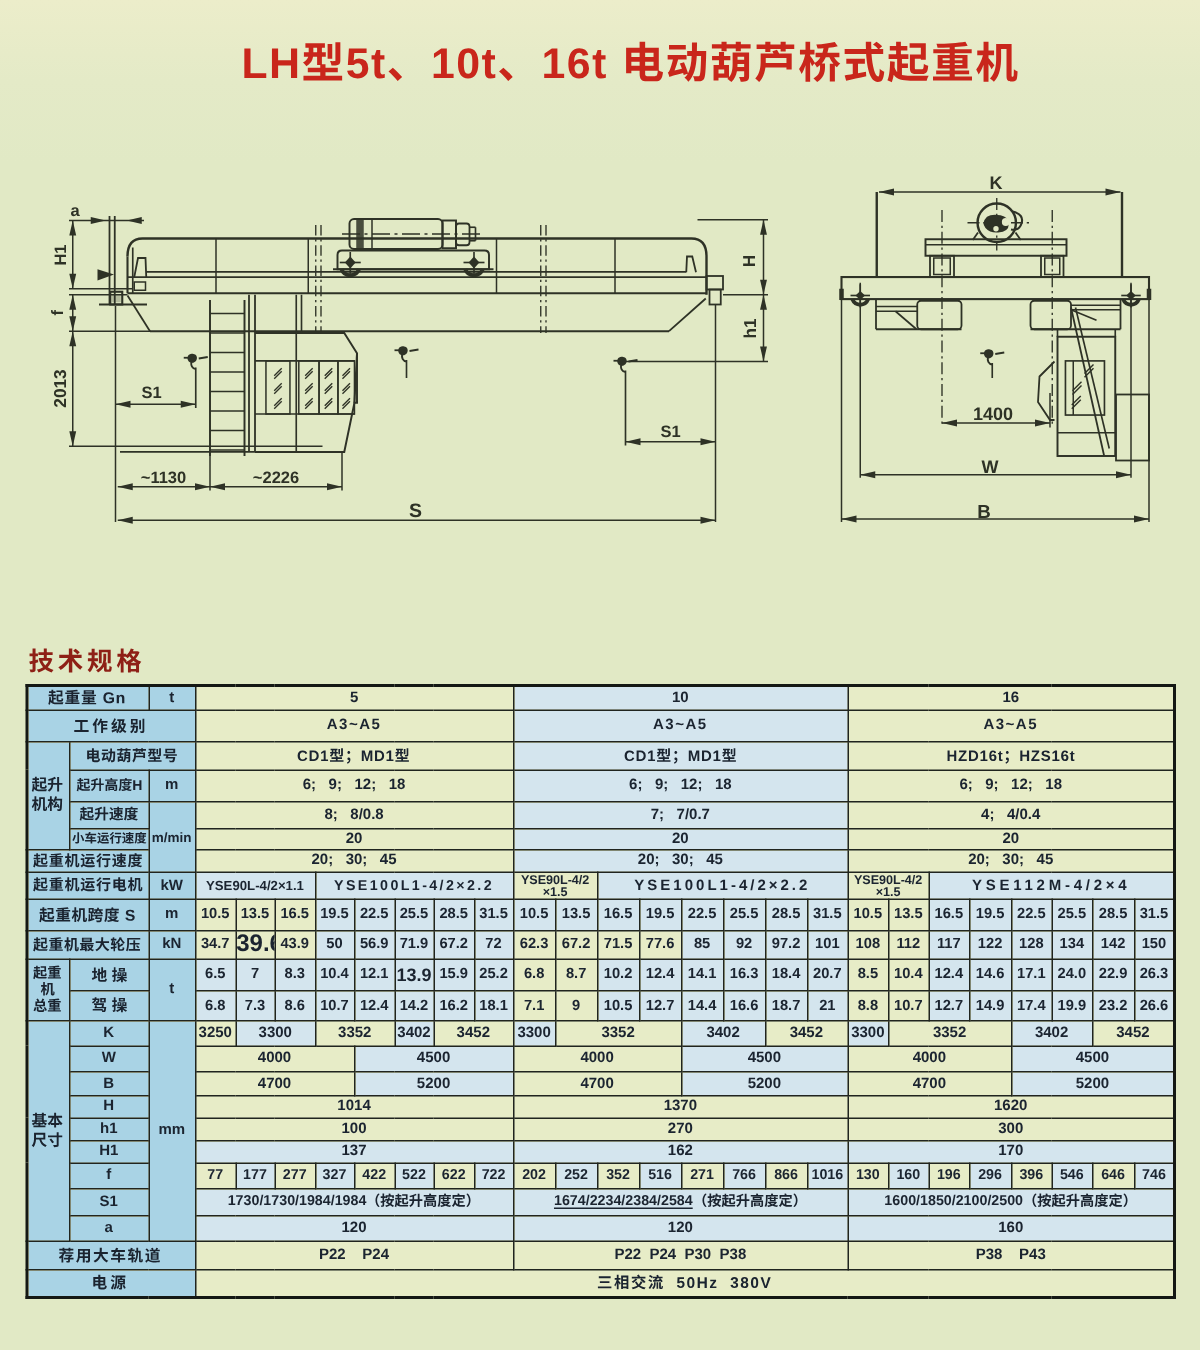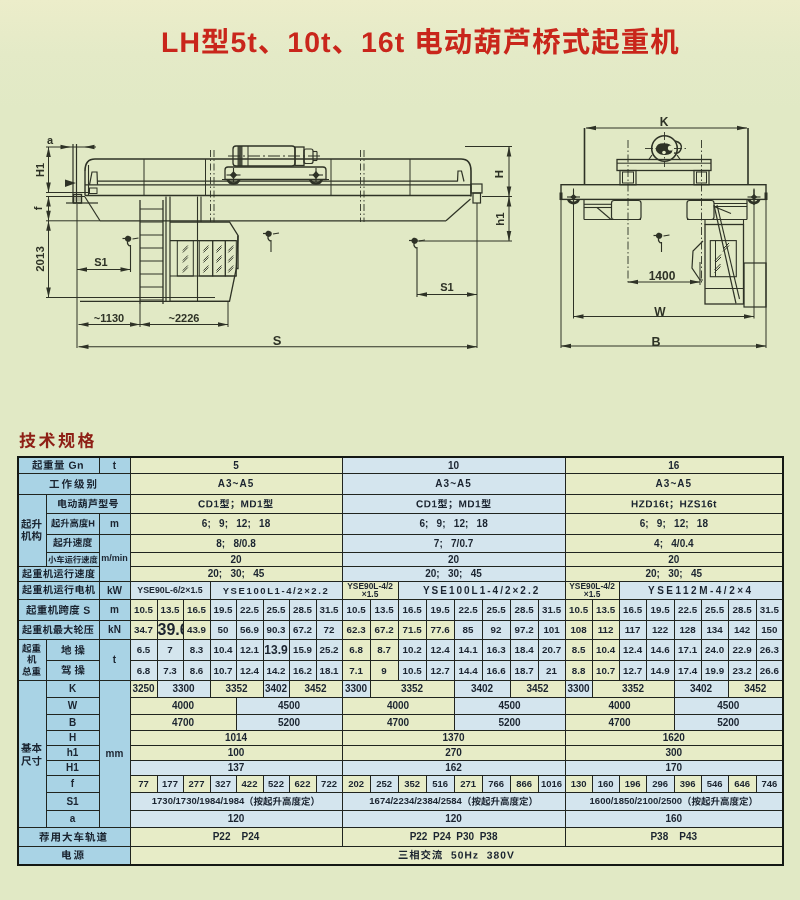--- a/index.html
+++ b/index.html
@@ -366,21 +366,21 @@
           </svg></td>
         <td colspan="8" class="c" style="font-size:10px">20;&nbsp;&nbsp;&nbsp;30;&nbsp;&nbsp;&nbsp;45</td>
         <td colspan="8" class="b" style="font-size:10px">20;&nbsp;&nbsp;&nbsp;30;&nbsp;&nbsp;&nbsp;45</td>
         <td colspan="8" class="c" style="font-size:10px">20;&nbsp;&nbsp;&nbsp;30;&nbsp;&nbsp;&nbsp;45</td>
       </tr>
       <tr style="height:16px">
         <td colspan="2" class="h"><svg width="74" height="12" viewBox="0 0 74 12" style="display:inline-block;vertical-align:middle;overflow:visible">
             <path d="M0.8 -3.9C0.8 -2.2 0.6 -0.5 0.1 0.5C0.4 0.6 0.9 0.9 1.2 1C1.4 0.5 1.5 -0.1 1.6 -0.7C2.4 0.4 3.6 0.6 5.5 0.6H9.3C9.4 0.3 9.6 -0.3 9.8 -0.5C8.9 -0.5 6.2 -0.5 5.5 -0.5C4.7 -0.5 4.1 -0.6 3.5 -0.7V-2.4H5V-3.4H3.5V-4.5H5V-5.5H3.3V-6.5H4.8V-7.5H3.3V-8.5H2.2V-7.5H0.7V-6.5H2.2V-5.5H0.4V-4.5H2.4V-1.4C2.2 -1.6 2 -2 1.8 -2.5C1.8 -2.9 1.9 -3.4 1.9 -3.8ZM5.4 -5.5V-2.4C5.4 -1.3 5.8 -1 6.9 -1C7.1 -1 8 -1 8.3 -1C9.3 -1 9.6 -1.4 9.7 -2.9C9.4 -3 8.9 -3.1 8.7 -3.3C8.6 -2.2 8.6 -2 8.2 -2C8 -2 7.2 -2 7 -2C6.6 -2 6.6 -2.1 6.6 -2.4V-4.5H8V-4.2H9.1V-8.1H5.3V-7.1H8V-5.5Z M12 -5.4V-2.2H14.9V-1.8H11.7V-0.9H14.9V-0.3H11V0.6H20.1V-0.3H16.1V-0.9H19.4V-1.8H16.1V-2.2H19V-5.4H16.1V-5.8H20V-6.7H16.1V-7.2C17.2 -7.3 18.2 -7.4 19.1 -7.6L18.5 -8.5C16.8 -8.2 14.1 -8 11.8 -8C11.9 -7.8 12 -7.4 12 -7.1C12.9 -7.1 13.9 -7.1 14.9 -7.2V-6.7H11V-5.8H14.9V-5.4ZM13.2 -3.5H14.9V-3H13.2ZM16.1 -3.5H17.8V-3H16.1ZM13.2 -4.6H14.9V-4.2H13.2ZM16.1 -4.6H17.8V-4.2H16.1Z M25.9 -7.9V-4.7C25.9 -3.2 25.8 -1.2 24.4 0.1C24.7 0.3 25.2 0.7 25.4 0.9C26.8 -0.6 27 -3 27 -4.7V-6.8H28.3V-0.8C28.3 0.1 28.4 0.3 28.6 0.5C28.7 0.7 29 0.8 29.3 0.8C29.4 0.8 29.6 0.8 29.8 0.8C30.1 0.8 30.3 0.7 30.4 0.6C30.6 0.5 30.7 0.3 30.8 -0C30.8 -0.3 30.9 -1 30.9 -1.6C30.6 -1.7 30.2 -1.8 30 -2C30 -1.4 30 -1 30 -0.7C30 -0.5 30 -0.4 29.9 -0.4C29.9 -0.3 29.8 -0.3 29.8 -0.3C29.7 -0.3 29.7 -0.3 29.6 -0.3C29.6 -0.3 29.5 -0.3 29.5 -0.4C29.5 -0.4 29.5 -0.6 29.5 -0.8V-7.9ZM22.9 -8.5V-6.4H21.4V-5.3H22.8C22.5 -4.1 21.9 -2.8 21.2 -1.9C21.4 -1.7 21.7 -1.2 21.8 -0.8C22.2 -1.4 22.6 -2.2 22.9 -3.1V0.9H24.1V-3.3C24.4 -2.9 24.7 -2.4 24.8 -2L25.5 -3C25.3 -3.3 24.4 -4.3 24.1 -4.7V-5.3H25.4V-6.4H24.1V-8.5Z M35.3 -8V-6.9H40.4V-8ZM32 -7.4C32.6 -6.9 33.4 -6.3 33.8 -6L34.6 -6.8C34.2 -7.2 33.4 -7.7 32.8 -8.1ZM35.3 -1.1C35.7 -1.3 36.2 -1.3 39.6 -1.7C39.7 -1.4 39.8 -1.2 39.9 -0.9L41 -1.5C40.6 -2.2 39.9 -3.5 39.3 -4.4L38.3 -4L39 -2.7L36.6 -2.5C37.1 -3.1 37.5 -3.9 37.9 -4.7H41.1V-5.8H34.6V-4.7H36.4C36.1 -3.8 35.6 -3.1 35.5 -2.8C35.3 -2.6 35.1 -2.4 34.9 -2.3C35 -2 35.2 -1.4 35.3 -1.1ZM34.2 -5.1H31.8V-4H33.1V-1.2C32.6 -1 32.2 -0.6 31.7 -0.2L32.6 1C33 0.4 33.5 -0.2 33.8 -0.2C34 -0.2 34.3 0.1 34.7 0.3C35.4 0.7 36.2 0.8 37.5 0.8C38.6 0.8 40.2 0.8 41 0.7C41 0.4 41.2 -0.2 41.3 -0.6C40.3 -0.4 38.6 -0.4 37.5 -0.4C36.5 -0.4 35.6 -0.4 34.9 -0.8C34.6 -1 34.4 -1.1 34.2 -1.2Z M46.5 -7.9V-6.8H51.4V-7.9ZM44.5 -8.5C44.1 -7.8 43.1 -6.9 42.3 -6.4C42.5 -6.1 42.8 -5.6 42.9 -5.4C43.9 -6 45 -7.1 45.7 -8ZM46 -5.2V-4H49V-0.5C49 -0.4 48.9 -0.3 48.8 -0.3C48.6 -0.3 47.9 -0.3 47.3 -0.4C47.5 0 47.7 0.5 47.7 0.9C48.6 0.9 49.2 0.8 49.7 0.7C50.1 0.5 50.2 0.1 50.2 -0.5V-4H51.6V-5.2ZM44.9 -6.3C44.3 -5.2 43.2 -4 42.1 -3.3C42.4 -3.1 42.8 -2.5 43 -2.3C43.2 -2.5 43.5 -2.7 43.8 -3V0.9H45V-4.4C45.4 -4.9 45.8 -5.4 46.1 -5.9Z M56.8 -3.8V-2.9H54.9V-3.8ZM58.1 -3.8H60V-2.9H58.1ZM56.8 -4.9H54.9V-5.9H56.8ZM58.1 -4.9V-5.9H60V-4.9ZM53.6 -7V-1.1H54.9V-1.7H56.8V-1.2C56.8 0.4 57.2 0.8 58.6 0.8C58.9 0.8 60.1 0.8 60.5 0.8C61.7 0.8 62.1 0.2 62.2 -1.4C62 -1.4 61.6 -1.6 61.3 -1.8V-7H58.1V-8.4H56.8V-7ZM61 -1.7C61 -0.7 60.8 -0.4 60.4 -0.4C60.1 -0.4 59 -0.4 58.7 -0.4C58.1 -0.4 58.1 -0.5 58.1 -1.2V-1.7Z M67.9 -7.9V-4.7C67.9 -3.2 67.8 -1.2 66.4 0.1C66.7 0.3 67.2 0.7 67.4 0.9C68.8 -0.6 69 -3 69 -4.7V-6.8H70.3V-0.8C70.3 0.1 70.4 0.3 70.6 0.5C70.7 0.7 71 0.8 71.3 0.8C71.4 0.8 71.7 0.8 71.8 0.8C72 0.8 72.3 0.7 72.4 0.6C72.6 0.5 72.7 0.3 72.8 -0C72.8 -0.3 72.9 -1 72.9 -1.6C72.6 -1.7 72.2 -1.8 72 -2C72 -1.4 72 -1 72 -0.7C72 -0.5 72 -0.4 71.9 -0.4C71.9 -0.3 71.8 -0.3 71.8 -0.3C71.7 -0.3 71.7 -0.3 71.6 -0.3C71.6 -0.3 71.5 -0.3 71.5 -0.4C71.5 -0.4 71.5 -0.6 71.5 -0.8V-7.9ZM64.9 -8.5V-6.4H63.5V-5.3H64.8C64.5 -4.1 63.9 -2.8 63.2 -1.9C63.4 -1.7 63.7 -1.2 63.8 -0.8C64.2 -1.4 64.6 -2.2 64.9 -3.1V0.9H66.1V-3.3C66.4 -2.9 66.7 -2.4 66.8 -2L67.5 -3C67.3 -3.3 66.4 -4.3 66.1 -4.7V-5.3H67.4V-6.4H66.1V-8.5Z" transform="translate(0,9.3)" fill="#1b2430"></path>
           </svg></td>
         <td class="h" style="font-size:10px">kW</td>
-        <td colspan="3" class="b" style="font-size:8.8px">YSE90L-6/2×1.5</td>
+        <td colspan="3" class="b" style="font-size:8.8px">YSE90L-4/2×1.1</td>
         <td colspan="5" class="b" style="font-size:9.5px;letter-spacing:1.6px">YSE100L1-4/2×2.2</td>
         <td colspan="2" class="c" style="font-size:8.4px;line-height:8.5px">YSE90L-4/2<br>×1.5</td>
         <td colspan="6" class="b" style="font-size:10px;letter-spacing:2px">YSE100L1-4/2×2.2</td>
         <td colspan="2" class="c" style="font-size:8.4px;line-height:8.5px">YSE90L-4/2<br>×1.5</td>
         <td colspan="6" class="b" style="font-size:10px;letter-spacing:2.5px">YSE112M-4/2×4</td>
       </tr>
       <tr style="height:21px">
         <td colspan="2" class="h"><svg width="65" height="12" viewBox="0 0 65 12" style="display:inline-block;vertical-align:middle;overflow:visible">
             <path d="M0.8 -4.1C0.8 -2.3 0.7 -0.5 0.2 0.5C0.4 0.7 1 0.9 1.2 1.1C1.4 0.6 1.6 -0.1 1.7 -0.8C2.5 0.4 3.8 0.7 5.7 0.7H9.8C9.9 0.3 10.1 -0.3 10.3 -0.6C9.3 -0.5 6.5 -0.5 5.7 -0.5C4.9 -0.5 4.3 -0.6 3.7 -0.7V-2.5H5.2V-3.6H3.7V-4.7H5.3V-5.8H3.5V-6.8H5V-7.9H3.5V-8.9H2.3V-7.9H0.7V-6.8H2.3V-5.8H0.4V-4.7H2.6V-1.4C2.3 -1.7 2.1 -2.1 1.9 -2.6C1.9 -3.1 2 -3.5 2 -4ZM5.7 -5.8V-2.6C5.7 -1.3 6 -1 7.2 -1C7.5 -1 8.4 -1 8.7 -1C9.7 -1 10 -1.4 10.2 -3C9.9 -3.1 9.3 -3.3 9.1 -3.5C9 -2.3 9 -2.1 8.6 -2.1C8.4 -2.1 7.6 -2.1 7.4 -2.1C7 -2.1 6.9 -2.2 6.9 -2.6V-4.7H8.4V-4.4H9.6V-8.5H5.6V-7.4H8.4V-5.8Z M12.4 -5.7V-2.3H15.4V-1.9H12.1V-0.9H15.4V-0.4H11.3V0.6H20.8V-0.4H16.6V-0.9H20.2V-1.9H16.6V-2.3H19.8V-5.7H16.6V-6.1H20.8V-7.1H16.6V-7.6C17.8 -7.7 18.9 -7.8 19.8 -7.9L19.2 -8.9C17.4 -8.6 14.6 -8.4 12.1 -8.4C12.2 -8.1 12.4 -7.7 12.4 -7.4C13.3 -7.4 14.3 -7.5 15.4 -7.5V-7.1H11.3V-6.1H15.4V-5.7ZM13.6 -3.6H15.4V-3.2H13.6ZM16.6 -3.6H18.5V-3.2H16.6ZM13.6 -4.8H15.4V-4.4H13.6ZM16.6 -4.8H18.5V-4.4H16.6Z M26.7 -8.3V-4.9C26.7 -3.3 26.6 -1.3 25.2 0.1C25.5 0.3 26 0.7 26.2 0.9C27.7 -0.6 27.9 -3.1 27.9 -4.9V-7.1H29.3V-0.8C29.3 0.1 29.3 0.3 29.5 0.5C29.7 0.7 30 0.8 30.3 0.8C30.4 0.8 30.7 0.8 30.9 0.8C31.1 0.8 31.3 0.8 31.5 0.6C31.7 0.5 31.8 0.3 31.9 -0C31.9 -0.3 32 -1.1 32 -1.6C31.7 -1.7 31.3 -1.9 31.1 -2.1C31.1 -1.5 31.1 -1 31 -0.8C31 -0.5 31 -0.4 31 -0.4C30.9 -0.3 30.9 -0.3 30.8 -0.3C30.8 -0.3 30.7 -0.3 30.7 -0.3C30.6 -0.3 30.6 -0.3 30.5 -0.4C30.5 -0.4 30.5 -0.6 30.5 -0.9V-8.3ZM23.6 -8.9V-6.8H22.1V-5.6H23.5C23.1 -4.3 22.5 -2.9 21.8 -2C22 -1.7 22.3 -1.2 22.4 -0.9C22.9 -1.5 23.3 -2.3 23.6 -3.3V0.9H24.8V-3.5C25.1 -3 25.4 -2.5 25.6 -2.2L26.3 -3.2C26.1 -3.4 25.2 -4.6 24.8 -4.9V-5.6H26.2V-6.8H24.8V-8.9Z M34.1 -7.5H35.4V-6.1H34.1ZM39.9 -6.6C40.1 -6.3 40.3 -5.9 40.5 -5.6H38.5C38.8 -5.9 39 -6.2 39.3 -6.6ZM39 -8.8C38.9 -8.4 38.8 -8.1 38.6 -7.7H36.8V-6.6H37.9C37.5 -6.1 37 -5.7 36.5 -5.4V-8.5H33.1V-5H34.6V-1.1L34.1 -1V-4.3H33.1V-0.8L32.7 -0.7L33 0.5C34.1 0.2 35.6 -0.3 37 -0.7L36.8 -1.7L35.6 -1.4V-2.8H36.5V-3.9H35.6V-5H36.5V-5.1C36.6 -4.8 36.8 -4.4 36.9 -4.1C37.3 -4.4 37.7 -4.7 38 -5.1V-4.6H40.8V-5.2C41.1 -4.8 41.5 -4.4 41.9 -4.1C42.1 -4.4 42.4 -4.8 42.7 -5C42.1 -5.4 41.5 -6 41.1 -6.6H42.5V-7.7H39.8C39.9 -8 40 -8.2 40.1 -8.5ZM36.8 -4V-3H37.8C37.6 -2.4 37.5 -1.7 37.3 -1.2H40.7C40.7 -0.6 40.6 -0.3 40.4 -0.1C40.3 -0.1 40.2 -0.1 39.9 -0.1C39.6 -0.1 38.8 -0.1 38 -0.1C38.2 0.2 38.4 0.6 38.5 1C39.2 1 39.9 1 40.3 1C40.8 1 41.1 0.9 41.4 0.6C41.7 0.3 41.8 -0.4 41.9 -1.8C42 -1.9 42 -2.2 42 -2.2H38.8L39 -3H42.4V-4Z M47.3 -6.6V-5.9H45.8V-4.9H47.3V-3.3H51.6V-4.9H53.1V-5.9H51.6V-6.6H50.4V-5.9H48.4V-6.6ZM50.4 -4.9V-4.2H48.4V-4.9ZM50.7 -1.9C50.3 -1.5 49.8 -1.2 49.3 -1C48.8 -1.2 48.3 -1.5 47.9 -1.9ZM45.9 -2.8V-1.9H47.1L46.6 -1.7C47 -1.3 47.4 -0.9 47.9 -0.5C47.1 -0.4 46.3 -0.2 45.4 -0.2C45.6 0.1 45.8 0.6 45.9 0.9C47.1 0.7 48.3 0.5 49.2 0.2C50.2 0.6 51.4 0.8 52.7 0.9C52.8 0.6 53.1 0.1 53.4 -0.2C52.4 -0.2 51.5 -0.3 50.7 -0.5C51.5 -1 52.2 -1.7 52.6 -2.5L51.8 -2.9L51.6 -2.8ZM48.1 -8.7C48.2 -8.5 48.2 -8.3 48.3 -8H44.4V-5.2C44.4 -3.6 44.3 -1.2 43.5 0.4C43.8 0.5 44.4 0.7 44.6 0.9C45.5 -0.8 45.6 -3.4 45.6 -5.2V-6.8H53.2V-8H49.7C49.6 -8.3 49.5 -8.7 49.3 -9Z M63.8 -2.1Q63.8 -1 63 -0.5Q62.3 0.1 60.7 0.1Q59.3 0.1 58.6 -0.4Q57.8 -0.9 57.5 -1.9L59 -2.1Q59.2 -1.5 59.6 -1.3Q60 -1 60.8 -1Q62.4 -1 62.4 -2Q62.4 -2.3 62.2 -2.5Q62 -2.7 61.7 -2.8Q61.3 -3 60.4 -3.2Q59.6 -3.3 59.3 -3.5Q59 -3.6 58.7 -3.7Q58.4 -3.9 58.3 -4.1Q58.1 -4.3 58 -4.6Q57.9 -4.9 57.9 -5.3Q57.9 -6.3 58.6 -6.8Q59.4 -7.3 60.8 -7.3Q62.1 -7.3 62.8 -6.9Q63.4 -6.5 63.6 -5.5L62.2 -5.3Q62.1 -5.8 61.7 -6Q61.4 -6.3 60.7 -6.3Q59.4 -6.3 59.4 -5.4Q59.4 -5.1 59.5 -4.9Q59.6 -4.8 59.9 -4.6Q60.2 -4.5 61.1 -4.3Q62.1 -4.1 62.6 -3.9Q63 -3.7 63.3 -3.5Q63.6 -3.2 63.7 -2.9Q63.8 -2.5 63.8 -2.1Z" transform="translate(0,9.8)" fill="#1b2430"></path>
           </svg></td>
@@ -413,21 +413,21 @@
       <tr style="height:19px">
         <td colspan="2" class="h"><svg width="73" height="12" viewBox="0 0 73 12" style="display:inline-block;vertical-align:middle;overflow:visible">
             <path d="M0.8 -3.9C0.8 -2.2 0.6 -0.5 0.1 0.5C0.4 0.6 0.9 0.9 1.2 1C1.4 0.5 1.5 -0.1 1.6 -0.7C2.4 0.4 3.6 0.6 5.5 0.6H9.3C9.4 0.3 9.6 -0.3 9.8 -0.5C8.9 -0.5 6.2 -0.5 5.5 -0.5C4.7 -0.5 4.1 -0.6 3.5 -0.7V-2.4H5V-3.4H3.5V-4.5H5V-5.5H3.3V-6.5H4.8V-7.5H3.3V-8.5H2.2V-7.5H0.7V-6.5H2.2V-5.5H0.4V-4.5H2.4V-1.4C2.2 -1.6 2 -2 1.8 -2.5C1.8 -2.9 1.9 -3.4 1.9 -3.8ZM5.4 -5.5V-2.4C5.4 -1.3 5.8 -1 6.9 -1C7.1 -1 8 -1 8.3 -1C9.3 -1 9.6 -1.4 9.7 -2.9C9.4 -3 8.9 -3.1 8.7 -3.3C8.6 -2.2 8.6 -2 8.2 -2C8 -2 7.2 -2 7 -2C6.6 -2 6.6 -2.1 6.6 -2.4V-4.5H8V-4.2H9.1V-8.1H5.3V-7.1H8V-5.5Z M11.8 -5.4V-2.2H14.7V-1.8H11.5V-0.9H14.7V-0.3H10.8V0.6H19.9V-0.3H15.9V-0.9H19.2V-1.8H15.9V-2.2H18.8V-5.4H15.9V-5.8H19.8V-6.7H15.9V-7.2C17 -7.3 18 -7.4 18.9 -7.6L18.3 -8.5C16.6 -8.2 13.9 -8 11.6 -8C11.7 -7.8 11.8 -7.4 11.8 -7.1C12.7 -7.1 13.7 -7.1 14.7 -7.2V-6.7H10.8V-5.8H14.7V-5.4ZM13 -3.5H14.7V-3H13ZM15.9 -3.5H17.6V-3H15.9ZM13 -4.6H14.7V-4.2H13ZM15.9 -4.6H17.6V-4.2H15.9Z M25.5 -7.9V-4.7C25.5 -3.2 25.4 -1.2 24 0.1C24.3 0.3 24.8 0.7 25 0.9C26.4 -0.6 26.6 -3 26.6 -4.7V-6.8H27.9V-0.8C27.9 0.1 28 0.3 28.2 0.5C28.3 0.7 28.6 0.8 28.9 0.8C29 0.8 29.2 0.8 29.4 0.8C29.7 0.8 29.9 0.7 30 0.6C30.2 0.5 30.3 0.3 30.4 -0C30.4 -0.3 30.5 -1 30.5 -1.6C30.2 -1.7 29.9 -1.8 29.6 -2C29.6 -1.4 29.6 -1 29.6 -0.7C29.6 -0.5 29.6 -0.4 29.5 -0.4C29.5 -0.3 29.4 -0.3 29.4 -0.3C29.3 -0.3 29.3 -0.3 29.2 -0.3C29.2 -0.3 29.1 -0.3 29.1 -0.4C29.1 -0.4 29.1 -0.6 29.1 -0.8V-7.9ZM22.5 -8.5V-6.4H21.1V-5.3H22.4C22.1 -4.1 21.5 -2.8 20.8 -1.9C21 -1.7 21.3 -1.2 21.4 -0.8C21.8 -1.4 22.2 -2.2 22.5 -3.1V0.9H23.7V-3.3C24 -2.9 24.3 -2.4 24.4 -2L25.1 -3C24.9 -3.3 24 -4.3 23.7 -4.7V-5.3H25V-6.4H23.7V-8.5Z M33.7 -6.3H38V-5.9H33.7ZM33.7 -7.4H38V-7H33.7ZM32.6 -8.2V-5.1H39.2V-8.2ZM34.6 -3.8V-3.4H33.3V-3.8ZM31.3 -0.6 31.4 0.4 34.6 0.1V0.9H35.8V-0.1L36.2 -0.1L36.2 -1.1L35.8 -1V-3.8H40.5V-4.7H31.3V-3.8H32.2V-0.7ZM36.1 -3.4V-2.5H36.8L36.3 -2.3C36.6 -1.7 37 -1.2 37.4 -0.7C37 -0.4 36.5 -0.2 36 0C36.2 0.2 36.5 0.6 36.6 0.9C37.2 0.6 37.7 0.4 38.2 -0C38.7 0.4 39.3 0.7 39.9 0.8C40.1 0.6 40.4 0.1 40.7 -0.1C40 -0.2 39.5 -0.5 39 -0.8C39.6 -1.4 40 -2.2 40.3 -3.2L39.6 -3.4L39.4 -3.4ZM37.4 -2.5H38.9C38.7 -2.1 38.5 -1.7 38.2 -1.4C37.8 -1.7 37.6 -2.1 37.4 -2.5ZM34.6 -2.5V-2.1H33.3V-2.5ZM34.6 -1.3V-0.9L33.3 -0.8V-1.3Z M45.5 -8.5C45.5 -7.7 45.5 -6.7 45.4 -5.8H41.8V-4.6H45.2C44.8 -2.8 43.9 -1.2 41.6 -0.1C41.9 0.1 42.3 0.5 42.5 0.9C44.6 -0.2 45.7 -1.7 46.2 -3.4C47 -1.4 48.2 0 50 0.9C50.2 0.5 50.6 -0 50.9 -0.3C49 -1 47.8 -2.6 47.1 -4.6H50.7V-5.8H46.7C46.8 -6.7 46.8 -7.7 46.8 -8.5Z M59.5 -4.4C59 -4 58.3 -3.5 57.7 -3.2V-4.7H56.8C57.4 -5.4 57.9 -6.1 58.3 -6.8C58.9 -5.7 59.6 -4.7 60.4 -4C60.6 -4.3 61 -4.7 61.2 -5C60.3 -5.7 59.4 -6.9 58.9 -8L59 -8.3L57.7 -8.5C57.3 -7.3 56.4 -5.9 55.1 -4.9C55.4 -4.7 55.8 -4.2 55.9 -3.9C56.1 -4.1 56.3 -4.3 56.5 -4.4V-0.9C56.5 0.2 56.8 0.6 58 0.6C58.2 0.6 59.2 0.6 59.4 0.6C60.5 0.6 60.8 0.2 60.9 -1.4C60.6 -1.5 60.1 -1.7 59.8 -1.9C59.8 -0.7 59.7 -0.5 59.3 -0.5C59.1 -0.5 58.3 -0.5 58.1 -0.5C57.7 -0.5 57.7 -0.5 57.7 -0.9V-1.9C58.5 -2.3 59.5 -2.9 60.3 -3.4ZM52.2 -3.1C52.3 -3.2 52.7 -3.2 53 -3.2H53.7V-2.1C53 -2 52.3 -1.9 51.8 -1.9L52 -0.7L53.7 -1V0.8H54.7V-1.2L55.8 -1.4L55.7 -2.4L54.7 -2.3V-3.2H55.6L55.6 -4.3H54.7V-5.8H53.7V-4.3H53.2C53.4 -4.9 53.6 -5.6 53.8 -6.3H55.6V-7.4H54.1C54.2 -7.7 54.2 -8 54.3 -8.3L53.2 -8.5C53.2 -8.1 53.1 -7.8 53 -7.4H51.9V-6.3H52.8C52.6 -5.6 52.5 -5.1 52.4 -4.9C52.2 -4.4 52.1 -4.1 51.9 -4.1C52 -3.8 52.2 -3.3 52.2 -3.1Z M68.6 -2.6C69.1 -2.2 69.7 -1.5 70 -1.1L70.9 -1.8C70.6 -2.2 70 -2.8 69.4 -3.2ZM62.8 -8V-4.8C62.8 -3.3 62.8 -1.2 62 0.3C62.3 0.4 62.8 0.7 63 0.9C63.8 -0.6 64 -3.1 64 -4.8V-6.9H71.5V-8ZM66.9 -6.5V-4.7H64.4V-3.6H66.9V-0.6H63.8V0.5H71.3V-0.6H68.1V-3.6H71V-4.7H68.1V-6.5Z" transform="translate(0,9.3)" fill="#1b2430"></path>
           </svg></td>
         <td class="h" style="font-size:10px">kN</td>
         <td class="c" style="font-size:9.8px">34.7</td>
         <td class="c" style="font-size:16px">39.6</td>
         <td class="c" style="font-size:9.8px">43.9</td>
         <td class="b" style="font-size:9.8px">50</td>
         <td class="b" style="font-size:9.8px">56.9</td>
-        <td class="b" style="font-size:9.8px">90.3</td>
+        <td class="b" style="font-size:9.8px">71.9</td>
         <td class="b" style="font-size:9.8px">67.2</td>
         <td class="b" style="font-size:9.8px">72</td>
         <td class="c" style="font-size:9.8px">62.3</td>
         <td class="c" style="font-size:9.8px">67.2</td>
         <td class="c" style="font-size:9.8px">71.5</td>
         <td class="c" style="font-size:9.8px">77.6</td>
         <td class="b" style="font-size:9.8px">85</td>
         <td class="b" style="font-size:9.8px">92</td>
         <td class="b" style="font-size:9.8px">97.2</td>
         <td class="b" style="font-size:9.8px">101</td>
@@ -589,21 +589,21 @@
         <td class="c" style="font-size:9.5px">396</td>
         <td class="b" style="font-size:9.5px">546</td>
         <td class="c" style="font-size:9.5px">646</td>
         <td class="b" style="font-size:9.5px">746</td>
       </tr>
       <tr style="height:18px">
         <td class="h" style="font-size:10px">S1</td>
         <td colspan="8" class="b"><span style="font-size:9.5px;">1730/1730/1984/1984</span><svg width="76" height="11" viewBox="0 0 76 11" style="display:inline-block;vertical-align:middle;overflow:visible">
             <path d="M6.3 -3.6C6.3 -1.6 7.1 -0.1 8.2 0.9L9.1 0.6C8.1 -0.5 7.4 -1.8 7.4 -3.6C7.4 -5.4 8.1 -6.7 9.1 -7.8L8.2 -8.2C7.1 -7.2 6.3 -5.6 6.3 -3.6Z M16.6 -3.4C16.5 -2.7 16.3 -2.1 15.9 -1.7L14.8 -2.3C15 -2.6 15.1 -3 15.3 -3.4ZM11 -8.1V-6.3H9.8V-5.2H11V-3.2C10.5 -3.1 10.1 -3 9.7 -2.9L9.9 -1.8L11 -2.1V-0.3C11 -0.2 10.9 -0.2 10.8 -0.2C10.7 -0.2 10.3 -0.2 9.9 -0.2C10.1 0.1 10.2 0.6 10.2 0.9C10.9 0.9 11.3 0.8 11.7 0.6C12 0.5 12.1 0.2 12.1 -0.3V-2.4L13.1 -2.7L13 -3.4H14.1C13.8 -2.8 13.6 -2.3 13.3 -1.9C13.9 -1.6 14.5 -1.3 15.1 -0.9C14.5 -0.5 13.8 -0.3 12.8 -0.1C13 0.1 13.3 0.6 13.4 0.9C14.5 0.6 15.4 0.2 16.1 -0.3C16.8 0.1 17.5 0.5 17.9 0.9L18.7 -0C18.3 -0.3 17.6 -0.7 16.9 -1.1C17.4 -1.7 17.7 -2.5 17.9 -3.4H18.7V-4.4H15.7C15.8 -4.8 15.9 -5.1 16 -5.5L14.9 -5.7C14.8 -5.3 14.6 -4.8 14.5 -4.4H12.8V-3.7L12.1 -3.5V-5.2H13V-6.3H12.1V-8.1ZM13.1 -7V-4.9H14.2V-6H17.5V-4.9H18.6V-7H16.5C16.4 -7.3 16.3 -7.8 16.1 -8.1L15 -8C15.1 -7.7 15.2 -7.3 15.2 -7Z M19.7 -3.7C19.7 -2.1 19.6 -0.5 19.1 0.5C19.4 0.6 19.9 0.8 20.1 1C20.3 0.5 20.4 -0.1 20.5 -0.7C21.3 0.4 22.4 0.6 24.2 0.6H27.9C27.9 0.3 28.1 -0.3 28.3 -0.5C27.5 -0.5 24.9 -0.5 24.2 -0.5C23.5 -0.5 22.9 -0.5 22.4 -0.7V-2.2H23.7V-3.2H22.4V-4.2H23.8V-5.3H22.1V-6.1H23.6V-7.1H22.1V-8H21.1V-7.1H19.7V-6.1H21.1V-5.3H19.4V-4.2H21.3V-1.3C21.1 -1.6 20.9 -1.9 20.7 -2.4C20.7 -2.8 20.8 -3.2 20.8 -3.6ZM24.1 -5.2V-2.3C24.1 -1.2 24.5 -0.9 25.5 -0.9C25.7 -0.9 26.6 -0.9 26.9 -0.9C27.8 -0.9 28.1 -1.3 28.2 -2.7C27.9 -2.8 27.5 -3 27.2 -3.2C27.2 -2.1 27.1 -1.9 26.8 -1.9C26.6 -1.9 25.8 -1.9 25.7 -1.9C25.3 -1.9 25.3 -2 25.3 -2.3V-4.3H26.6V-4H27.7V-7.7H24.1V-6.7H26.6V-5.2Z M33 -8C32 -7.4 30.4 -6.9 29 -6.5C29.1 -6.3 29.3 -5.9 29.3 -5.6C29.9 -5.7 30.4 -5.9 31 -6V-4.3H28.9V-3.2H30.9C30.8 -2 30.4 -0.9 28.8 -0C29.1 0.2 29.5 0.6 29.6 0.9C31.5 -0.2 32 -1.7 32.1 -3.2H34.5V0.8H35.7V-3.2H37.6V-4.3H35.7V-7.9H34.5V-4.3H32.1V-6.4C32.7 -6.6 33.3 -6.8 33.8 -7.1Z M40.9 -5.1H44.6V-4.6H40.9ZM39.8 -5.9V-3.8H45.8V-5.9ZM42 -7.9 42.2 -7.2H38.5V-6.2H46.9V-7.2H43.5L43.1 -8.1ZM40.6 -2.2V0.4H41.7V-0H44.4C44.5 0.2 44.7 0.5 44.7 0.8C45.4 0.8 45.9 0.8 46.2 0.7C46.6 0.5 46.7 0.3 46.7 -0.2V-3.4H38.8V0.8H39.9V-2.5H45.6V-0.2C45.6 -0.1 45.5 -0 45.4 -0H44.8V-2.2ZM41.7 -1.4H43.8V-0.8H41.7Z M51.2 -6V-5.3H49.9V-4.4H51.2V-3H55.1V-4.4H56.5V-5.3H55.1V-6H54V-5.3H52.2V-6ZM54 -4.4V-3.8H52.2V-4.4ZM54.3 -1.7C53.9 -1.4 53.5 -1.1 53 -0.9C52.5 -1.1 52.1 -1.4 51.8 -1.7ZM50 -2.6V-1.7H51L50.6 -1.5C50.9 -1.1 51.3 -0.8 51.7 -0.5C51 -0.3 50.3 -0.2 49.5 -0.2C49.7 0.1 49.9 0.5 50 0.8C51 0.7 52.1 0.5 53 0.1C53.9 0.5 54.9 0.7 56.1 0.8C56.2 0.6 56.5 0.1 56.7 -0.1C55.9 -0.2 55.1 -0.3 54.3 -0.5C55 -0.9 55.6 -1.5 56 -2.3L55.3 -2.6L55.1 -2.6ZM51.9 -7.9C52 -7.7 52.1 -7.5 52.1 -7.2H48.6V-4.7C48.6 -3.3 48.5 -1.1 47.7 0.3C48 0.4 48.5 0.7 48.8 0.8C49.6 -0.7 49.7 -3.1 49.7 -4.7V-6.2H56.6V-7.2H53.4C53.3 -7.5 53.2 -7.9 53.1 -8.1Z M58.9 -3.6C58.7 -2 58.3 -0.7 57.2 0.1C57.5 0.3 58 0.7 58.2 0.9C58.7 0.4 59.1 -0.2 59.4 -1C60.3 0.4 61.6 0.7 63.4 0.7H65.8C65.8 0.4 66 -0.2 66.2 -0.4C65.5 -0.4 64 -0.4 63.5 -0.4C63.1 -0.4 62.7 -0.4 62.3 -0.5V-1.9H65V-2.9H62.3V-4.1H64.4V-5.1H59.1V-4.1H61.2V-0.8C60.6 -1.1 60.2 -1.6 59.9 -2.3C60 -2.7 60 -3.1 60.1 -3.5ZM60.9 -7.9C61 -7.6 61.1 -7.3 61.2 -7.1H57.7V-4.7H58.8V-6H64.7V-4.7H65.8V-7.1H62.5C62.4 -7.4 62.2 -7.8 62 -8.2Z M69.7 -3.6C69.7 -5.6 68.9 -7.2 67.8 -8.2L66.9 -7.8C67.9 -6.7 68.6 -5.4 68.6 -3.6C68.6 -1.8 67.9 -0.5 66.9 0.6L67.8 0.9C68.9 -0.1 69.7 -1.6 69.7 -3.6Z" transform="translate(0,8.8)" fill="#1b2430"></path>
           </svg></td>
-        <td colspan="8" class="b"><span style="font-size:9.5px;">1674/2234/2384/2584</span><svg width="76" height="11" viewBox="0 0 76 11" style="display:inline-block;vertical-align:middle;overflow:visible">
+        <td colspan="8" class="b"><span style="font-size:9.5px;text-decoration:underline;">1674/2234/2384/2584</span><svg width="76" height="11" viewBox="0 0 76 11" style="display:inline-block;vertical-align:middle;overflow:visible">
             <path d="M6.3 -3.6C6.3 -1.6 7.1 -0.1 8.2 0.9L9.1 0.6C8.1 -0.5 7.4 -1.8 7.4 -3.6C7.4 -5.4 8.1 -6.7 9.1 -7.8L8.2 -8.2C7.1 -7.2 6.3 -5.6 6.3 -3.6Z M16.6 -3.4C16.5 -2.7 16.3 -2.1 15.9 -1.7L14.8 -2.3C15 -2.6 15.1 -3 15.3 -3.4ZM11 -8.1V-6.3H9.8V-5.2H11V-3.2C10.5 -3.1 10.1 -3 9.7 -2.9L9.9 -1.8L11 -2.1V-0.3C11 -0.2 10.9 -0.2 10.8 -0.2C10.7 -0.2 10.3 -0.2 9.9 -0.2C10.1 0.1 10.2 0.6 10.2 0.9C10.9 0.9 11.3 0.8 11.7 0.6C12 0.5 12.1 0.2 12.1 -0.3V-2.4L13.1 -2.7L13 -3.4H14.1C13.8 -2.8 13.6 -2.3 13.3 -1.9C13.9 -1.6 14.5 -1.3 15.1 -0.9C14.5 -0.5 13.8 -0.3 12.8 -0.1C13 0.1 13.3 0.6 13.4 0.9C14.5 0.6 15.4 0.2 16.1 -0.3C16.8 0.1 17.5 0.5 17.9 0.9L18.7 -0C18.3 -0.3 17.6 -0.7 16.9 -1.1C17.4 -1.7 17.7 -2.5 17.9 -3.4H18.7V-4.4H15.7C15.8 -4.8 15.9 -5.1 16 -5.5L14.9 -5.7C14.8 -5.3 14.6 -4.8 14.5 -4.4H12.8V-3.7L12.1 -3.5V-5.2H13V-6.3H12.1V-8.1ZM13.1 -7V-4.9H14.2V-6H17.5V-4.9H18.6V-7H16.5C16.4 -7.3 16.3 -7.8 16.1 -8.1L15 -8C15.1 -7.7 15.2 -7.3 15.2 -7Z M19.7 -3.7C19.7 -2.1 19.6 -0.5 19.1 0.5C19.4 0.6 19.9 0.8 20.1 1C20.3 0.5 20.4 -0.1 20.5 -0.7C21.3 0.4 22.4 0.6 24.2 0.6H27.9C27.9 0.3 28.1 -0.3 28.3 -0.5C27.5 -0.5 24.9 -0.5 24.2 -0.5C23.5 -0.5 22.9 -0.5 22.4 -0.7V-2.2H23.7V-3.2H22.4V-4.2H23.8V-5.3H22.1V-6.1H23.6V-7.1H22.1V-8H21.1V-7.1H19.7V-6.1H21.1V-5.3H19.4V-4.2H21.3V-1.3C21.1 -1.6 20.9 -1.9 20.7 -2.4C20.7 -2.8 20.8 -3.2 20.8 -3.6ZM24.1 -5.2V-2.3C24.1 -1.2 24.5 -0.9 25.5 -0.9C25.7 -0.9 26.6 -0.9 26.9 -0.9C27.8 -0.9 28.1 -1.3 28.2 -2.7C27.9 -2.8 27.5 -3 27.2 -3.2C27.2 -2.1 27.1 -1.9 26.8 -1.9C26.6 -1.9 25.8 -1.9 25.7 -1.9C25.3 -1.9 25.3 -2 25.3 -2.3V-4.3H26.6V-4H27.7V-7.7H24.1V-6.7H26.6V-5.2Z M33 -8C32 -7.4 30.4 -6.9 29 -6.5C29.1 -6.3 29.3 -5.9 29.3 -5.6C29.9 -5.7 30.4 -5.9 31 -6V-4.3H28.9V-3.2H30.9C30.8 -2 30.4 -0.9 28.8 -0C29.1 0.2 29.5 0.6 29.6 0.9C31.5 -0.2 32 -1.7 32.1 -3.2H34.5V0.8H35.7V-3.2H37.6V-4.3H35.7V-7.9H34.5V-4.3H32.1V-6.4C32.7 -6.6 33.3 -6.8 33.8 -7.1Z M40.9 -5.1H44.6V-4.6H40.9ZM39.8 -5.9V-3.8H45.8V-5.9ZM42 -7.9 42.2 -7.2H38.5V-6.2H46.9V-7.2H43.5L43.1 -8.1ZM40.6 -2.2V0.4H41.7V-0H44.4C44.5 0.2 44.7 0.5 44.7 0.8C45.4 0.8 45.9 0.8 46.2 0.7C46.6 0.5 46.7 0.3 46.7 -0.2V-3.4H38.8V0.8H39.9V-2.5H45.6V-0.2C45.6 -0.1 45.5 -0 45.4 -0H44.8V-2.2ZM41.7 -1.4H43.8V-0.8H41.7Z M51.2 -6V-5.3H49.9V-4.4H51.2V-3H55.1V-4.4H56.5V-5.3H55.1V-6H54V-5.3H52.2V-6ZM54 -4.4V-3.8H52.2V-4.4ZM54.3 -1.7C53.9 -1.4 53.5 -1.1 53 -0.9C52.5 -1.1 52.1 -1.4 51.8 -1.7ZM50 -2.6V-1.7H51L50.6 -1.5C50.9 -1.1 51.3 -0.8 51.7 -0.5C51 -0.3 50.3 -0.2 49.5 -0.2C49.7 0.1 49.9 0.5 50 0.8C51 0.7 52.1 0.5 53 0.1C53.9 0.5 54.9 0.7 56.1 0.8C56.2 0.6 56.5 0.1 56.7 -0.1C55.9 -0.2 55.1 -0.3 54.3 -0.5C55 -0.9 55.6 -1.5 56 -2.3L55.3 -2.6L55.1 -2.6ZM51.9 -7.9C52 -7.7 52.1 -7.5 52.1 -7.2H48.6V-4.7C48.6 -3.3 48.5 -1.1 47.7 0.3C48 0.4 48.5 0.7 48.8 0.8C49.6 -0.7 49.7 -3.1 49.7 -4.7V-6.2H56.6V-7.2H53.4C53.3 -7.5 53.2 -7.9 53.1 -8.1Z M58.9 -3.6C58.7 -2 58.3 -0.7 57.2 0.1C57.5 0.3 58 0.7 58.2 0.9C58.7 0.4 59.1 -0.2 59.4 -1C60.3 0.4 61.6 0.7 63.4 0.7H65.8C65.8 0.4 66 -0.2 66.2 -0.4C65.5 -0.4 64 -0.4 63.5 -0.4C63.1 -0.4 62.7 -0.4 62.3 -0.5V-1.9H65V-2.9H62.3V-4.1H64.4V-5.1H59.1V-4.1H61.2V-0.8C60.6 -1.1 60.2 -1.6 59.9 -2.3C60 -2.7 60 -3.1 60.1 -3.5ZM60.9 -7.9C61 -7.6 61.1 -7.3 61.2 -7.1H57.7V-4.7H58.8V-6H64.7V-4.7H65.8V-7.1H62.5C62.4 -7.4 62.2 -7.8 62 -8.2Z M69.7 -3.6C69.7 -5.6 68.9 -7.2 67.8 -8.2L66.9 -7.8C67.9 -6.7 68.6 -5.4 68.6 -3.6C68.6 -1.8 67.9 -0.5 66.9 0.6L67.8 0.9C68.9 -0.1 69.7 -1.6 69.7 -3.6Z" transform="translate(0,8.8)" fill="#1b2430"></path>
           </svg></td>
         <td colspan="8" class="b"><span style="font-size:9.5px;">1600/1850/2100/2500</span><svg width="76" height="11" viewBox="0 0 76 11" style="display:inline-block;vertical-align:middle;overflow:visible">
             <path d="M6.3 -3.6C6.3 -1.6 7.1 -0.1 8.2 0.9L9.1 0.6C8.1 -0.5 7.4 -1.8 7.4 -3.6C7.4 -5.4 8.1 -6.7 9.1 -7.8L8.2 -8.2C7.1 -7.2 6.3 -5.6 6.3 -3.6Z M16.6 -3.4C16.5 -2.7 16.3 -2.1 15.9 -1.7L14.8 -2.3C15 -2.6 15.1 -3 15.3 -3.4ZM11 -8.1V-6.3H9.8V-5.2H11V-3.2C10.5 -3.1 10.1 -3 9.7 -2.9L9.9 -1.8L11 -2.1V-0.3C11 -0.2 10.9 -0.2 10.8 -0.2C10.7 -0.2 10.3 -0.2 9.9 -0.2C10.1 0.1 10.2 0.6 10.2 0.9C10.9 0.9 11.3 0.8 11.7 0.6C12 0.5 12.1 0.2 12.1 -0.3V-2.4L13.1 -2.7L13 -3.4H14.1C13.8 -2.8 13.6 -2.3 13.3 -1.9C13.9 -1.6 14.5 -1.3 15.1 -0.9C14.5 -0.5 13.8 -0.3 12.8 -0.1C13 0.1 13.3 0.6 13.4 0.9C14.5 0.6 15.4 0.2 16.1 -0.3C16.8 0.1 17.5 0.5 17.9 0.9L18.7 -0C18.3 -0.3 17.6 -0.7 16.9 -1.1C17.4 -1.7 17.7 -2.5 17.9 -3.4H18.7V-4.4H15.7C15.8 -4.8 15.9 -5.1 16 -5.5L14.9 -5.7C14.8 -5.3 14.6 -4.8 14.5 -4.4H12.8V-3.7L12.1 -3.5V-5.2H13V-6.3H12.1V-8.1ZM13.1 -7V-4.9H14.2V-6H17.5V-4.9H18.6V-7H16.5C16.4 -7.3 16.3 -7.8 16.1 -8.1L15 -8C15.1 -7.7 15.2 -7.3 15.2 -7Z M19.7 -3.7C19.7 -2.1 19.6 -0.5 19.1 0.5C19.4 0.6 19.9 0.8 20.1 1C20.3 0.5 20.4 -0.1 20.5 -0.7C21.3 0.4 22.4 0.6 24.2 0.6H27.9C27.9 0.3 28.1 -0.3 28.3 -0.5C27.5 -0.5 24.9 -0.5 24.2 -0.5C23.5 -0.5 22.9 -0.5 22.4 -0.7V-2.2H23.7V-3.2H22.4V-4.2H23.8V-5.3H22.1V-6.1H23.6V-7.1H22.1V-8H21.1V-7.1H19.7V-6.1H21.1V-5.3H19.4V-4.2H21.3V-1.3C21.1 -1.6 20.9 -1.9 20.7 -2.4C20.7 -2.8 20.8 -3.2 20.8 -3.6ZM24.1 -5.2V-2.3C24.1 -1.2 24.5 -0.9 25.5 -0.9C25.7 -0.9 26.6 -0.9 26.9 -0.9C27.8 -0.9 28.1 -1.3 28.2 -2.7C27.9 -2.8 27.5 -3 27.2 -3.2C27.2 -2.1 27.1 -1.9 26.8 -1.9C26.6 -1.9 25.8 -1.9 25.7 -1.9C25.3 -1.9 25.3 -2 25.3 -2.3V-4.3H26.6V-4H27.7V-7.7H24.1V-6.7H26.6V-5.2Z M33 -8C32 -7.4 30.4 -6.9 29 -6.5C29.1 -6.3 29.3 -5.9 29.3 -5.6C29.9 -5.7 30.4 -5.9 31 -6V-4.3H28.9V-3.2H30.9C30.8 -2 30.4 -0.9 28.8 -0C29.1 0.2 29.5 0.6 29.6 0.9C31.5 -0.2 32 -1.7 32.1 -3.2H34.5V0.8H35.7V-3.2H37.6V-4.3H35.7V-7.9H34.5V-4.3H32.1V-6.4C32.7 -6.6 33.3 -6.8 33.8 -7.1Z M40.9 -5.1H44.6V-4.6H40.9ZM39.8 -5.9V-3.8H45.8V-5.9ZM42 -7.9 42.2 -7.2H38.5V-6.2H46.9V-7.2H43.5L43.1 -8.1ZM40.6 -2.2V0.4H41.7V-0H44.4C44.5 0.2 44.7 0.5 44.7 0.8C45.4 0.8 45.9 0.8 46.2 0.7C46.6 0.5 46.7 0.3 46.7 -0.2V-3.4H38.8V0.8H39.9V-2.5H45.6V-0.2C45.6 -0.1 45.5 -0 45.4 -0H44.8V-2.2ZM41.7 -1.4H43.8V-0.8H41.7Z M51.2 -6V-5.3H49.9V-4.4H51.2V-3H55.1V-4.4H56.5V-5.3H55.1V-6H54V-5.3H52.2V-6ZM54 -4.4V-3.8H52.2V-4.4ZM54.3 -1.7C53.9 -1.4 53.5 -1.1 53 -0.9C52.5 -1.1 52.1 -1.4 51.8 -1.7ZM50 -2.6V-1.7H51L50.6 -1.5C50.9 -1.1 51.3 -0.8 51.7 -0.5C51 -0.3 50.3 -0.2 49.5 -0.2C49.7 0.1 49.9 0.5 50 0.8C51 0.7 52.1 0.5 53 0.1C53.9 0.5 54.9 0.7 56.1 0.8C56.2 0.6 56.5 0.1 56.7 -0.1C55.9 -0.2 55.1 -0.3 54.3 -0.5C55 -0.9 55.6 -1.5 56 -2.3L55.3 -2.6L55.1 -2.6ZM51.9 -7.9C52 -7.7 52.1 -7.5 52.1 -7.2H48.6V-4.7C48.6 -3.3 48.5 -1.1 47.7 0.3C48 0.4 48.5 0.7 48.8 0.8C49.6 -0.7 49.7 -3.1 49.7 -4.7V-6.2H56.6V-7.2H53.4C53.3 -7.5 53.2 -7.9 53.1 -8.1Z M58.9 -3.6C58.7 -2 58.3 -0.7 57.2 0.1C57.5 0.3 58 0.7 58.2 0.9C58.7 0.4 59.1 -0.2 59.4 -1C60.3 0.4 61.6 0.7 63.4 0.7H65.8C65.8 0.4 66 -0.2 66.2 -0.4C65.5 -0.4 64 -0.4 63.5 -0.4C63.1 -0.4 62.7 -0.4 62.3 -0.5V-1.9H65V-2.9H62.3V-4.1H64.4V-5.1H59.1V-4.1H61.2V-0.8C60.6 -1.1 60.2 -1.6 59.9 -2.3C60 -2.7 60 -3.1 60.1 -3.5ZM60.9 -7.9C61 -7.6 61.1 -7.3 61.2 -7.1H57.7V-4.7H58.8V-6H64.7V-4.7H65.8V-7.1H62.5C62.4 -7.4 62.2 -7.8 62 -8.2Z M69.7 -3.6C69.7 -5.6 68.9 -7.2 67.8 -8.2L66.9 -7.8C67.9 -6.7 68.6 -5.4 68.6 -3.6C68.6 -1.8 67.9 -0.5 66.9 0.6L67.8 0.9C68.9 -0.1 69.7 -1.6 69.7 -3.6Z" transform="translate(0,8.8)" fill="#1b2430"></path>
           </svg></td>
       </tr>
       <tr style="height:17px">
         <td class="h" style="font-size:10px">a</td>
         <td colspan="8" class="b">120</td>
         <td colspan="8" class="b">120</td>

